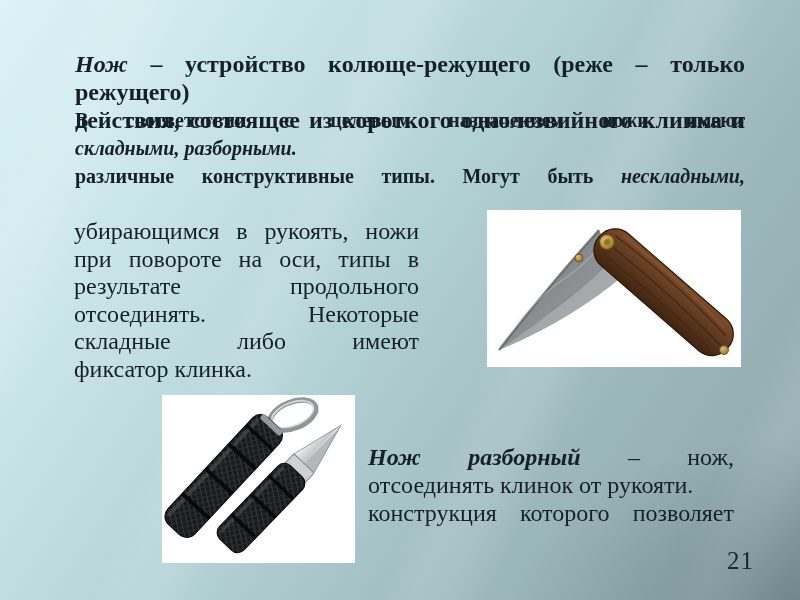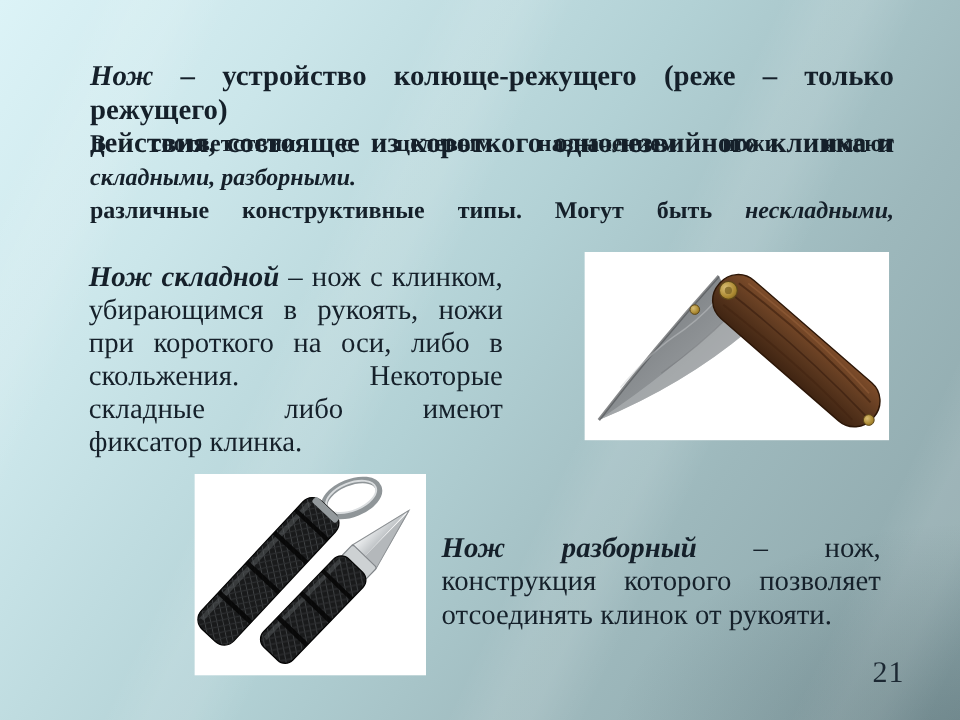--- a/index.html
+++ b/index.html
@@ -40,31 +40,31 @@
   <div class="para p1">
       <div class="line"><span class="seg-lead">Нож</span><span class="seg-body"> – устройство колюще-режущего (реже – только режущего)</span></div>
       <div class="line"><span class="seg-body">действия, состоящее из короткого однолезвийного клинка и</span></div>
     </div>
   <div class="para p2">
       <div class="line"><span class="seg-body">В соответствии с целевым назначением ножи имеют</span></div>
       <div class="line last"><span class="seg-lead">складными, разборными.</span></div>
       <div class="line"><span class="seg-body">различные конструктивные типы. Могут быть </span><span class="seg-lead">нескладными,</span></div>
     </div>
   <div class="para p3">
-      <div class="line"><span class="seg-lead">Нож складной</span><span class="seg-body"> – нож с клинком,</span></div>
       <div class="line"><span class="seg-body">убирающимся в рукоять, ножи</span></div>
-      <div class="line"><span class="seg-body">при короткого на оси, либо в</span></div>
-      <div class="line"><span class="seg-body">скольжения. Некоторые</span></div>
+      <div class="line"><span class="seg-body">при повороте на оси, типы в</span></div>
+      <div class="line"><span class="seg-body">результате продольного</span></div>
+      <div class="line"><span class="seg-body">отсоединять. Некоторые</span></div>
       <div class="line"><span class="seg-body">складные либо имеют</span></div>
       <div class="line last"><span class="seg-body">фиксатор клинка.</span></div>
     </div>
   <div class="para p4">
       <div class="line"><span class="seg-lead">Нож разборный</span><span class="seg-body"> – нож,</span></div>
+      <div class="line last"><span class="seg-body">отсоединять клинок от рукояти.</span></div>
       <div class="line"><span class="seg-body">конструкция которого позволяет</span></div>
-      <div class="line last"><span class="seg-body">отсоединять клинок от рукояти.</span></div>
     </div>
 
   <div class="photo photo1">
     <svg width="254" height="157" viewBox="0 0 254 157" xmlns="http://www.w3.org/2000/svg">
       <defs>
         <linearGradient id="wood" x1="0" y1="0" x2="0" y2="1">
           <stop offset="0" stop-color="#7d4c2a"></stop>
           <stop offset="0.45" stop-color="#5f3a20"></stop>
           <stop offset="1" stop-color="#3f2412"></stop>
         </linearGradient>

